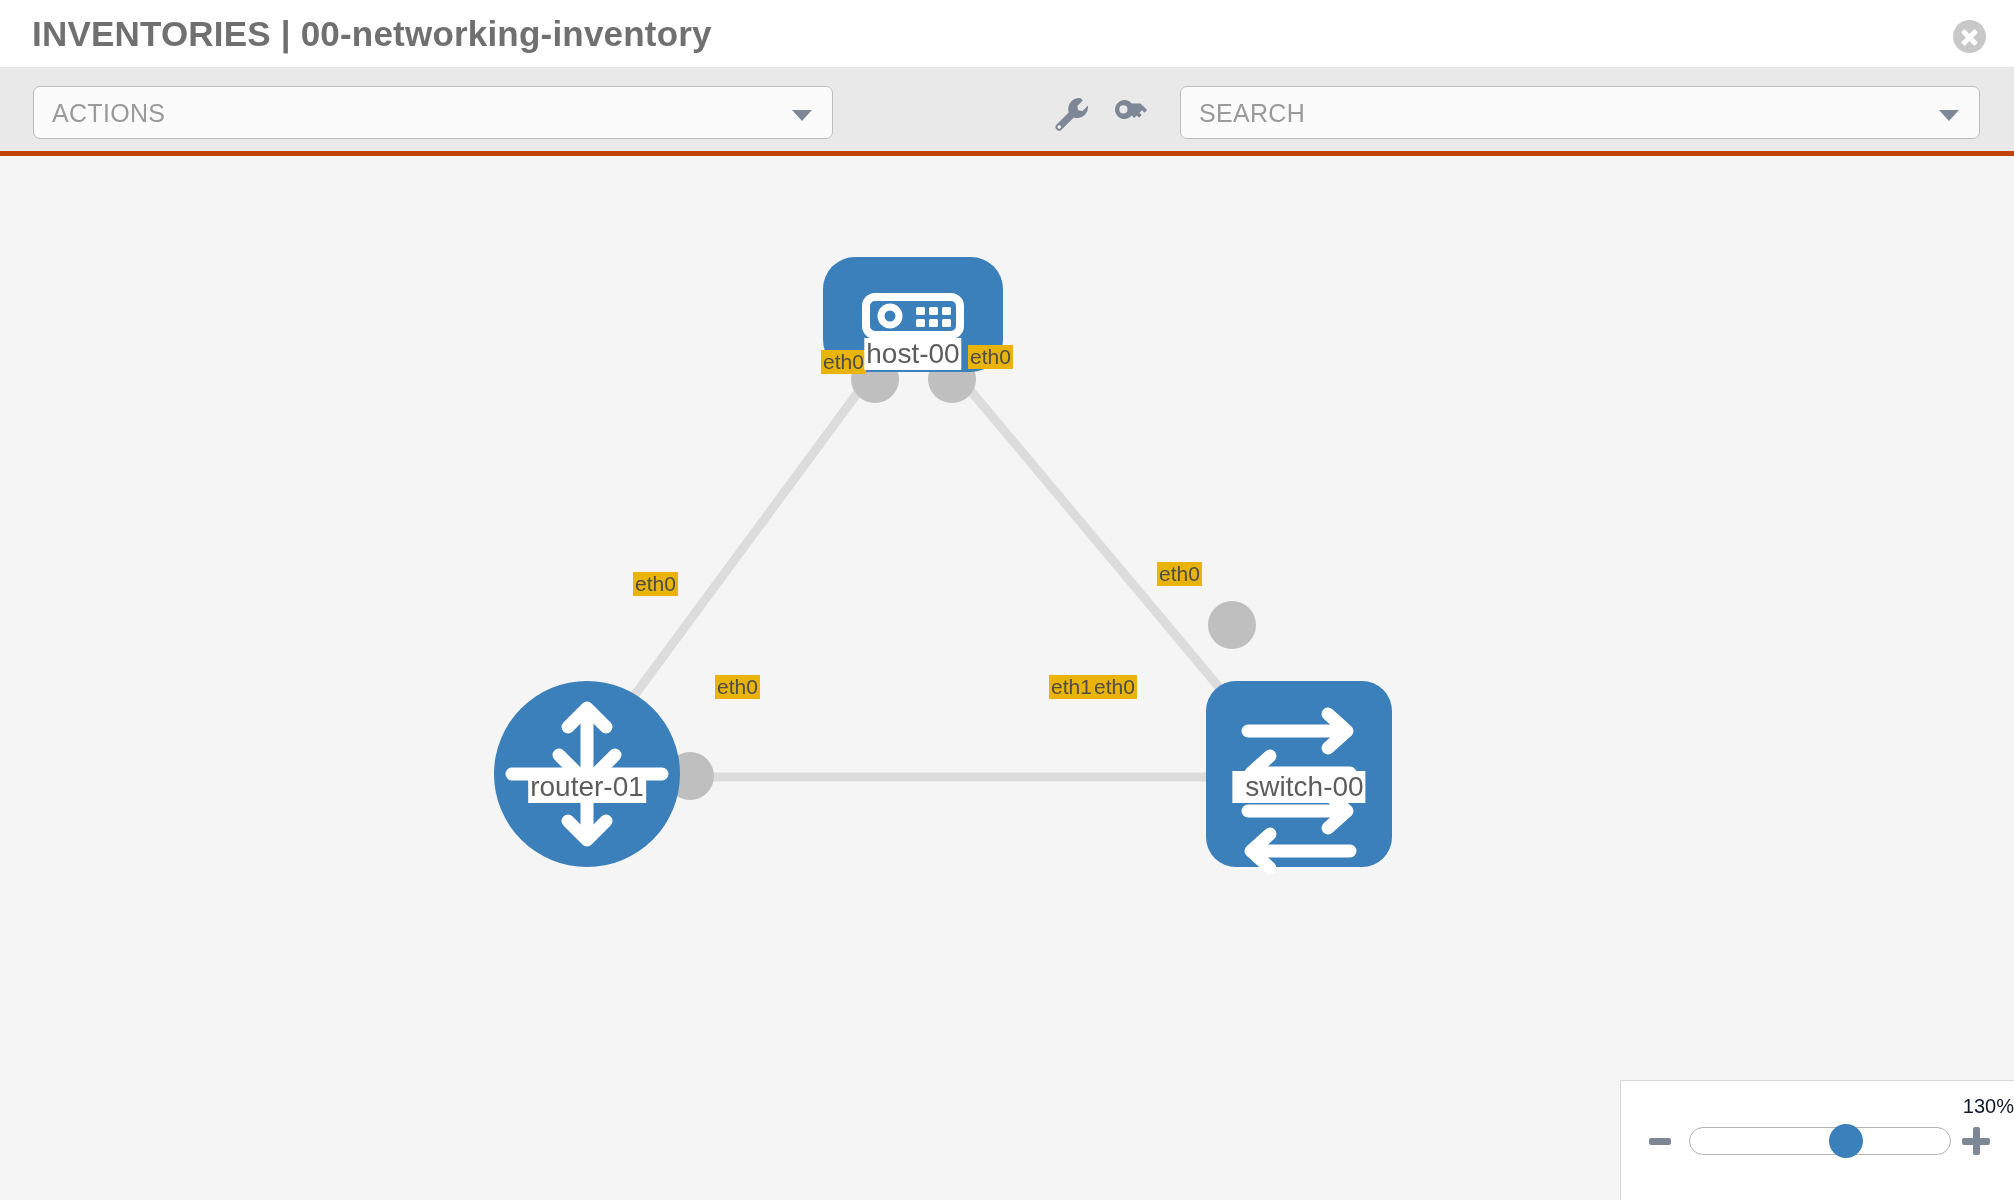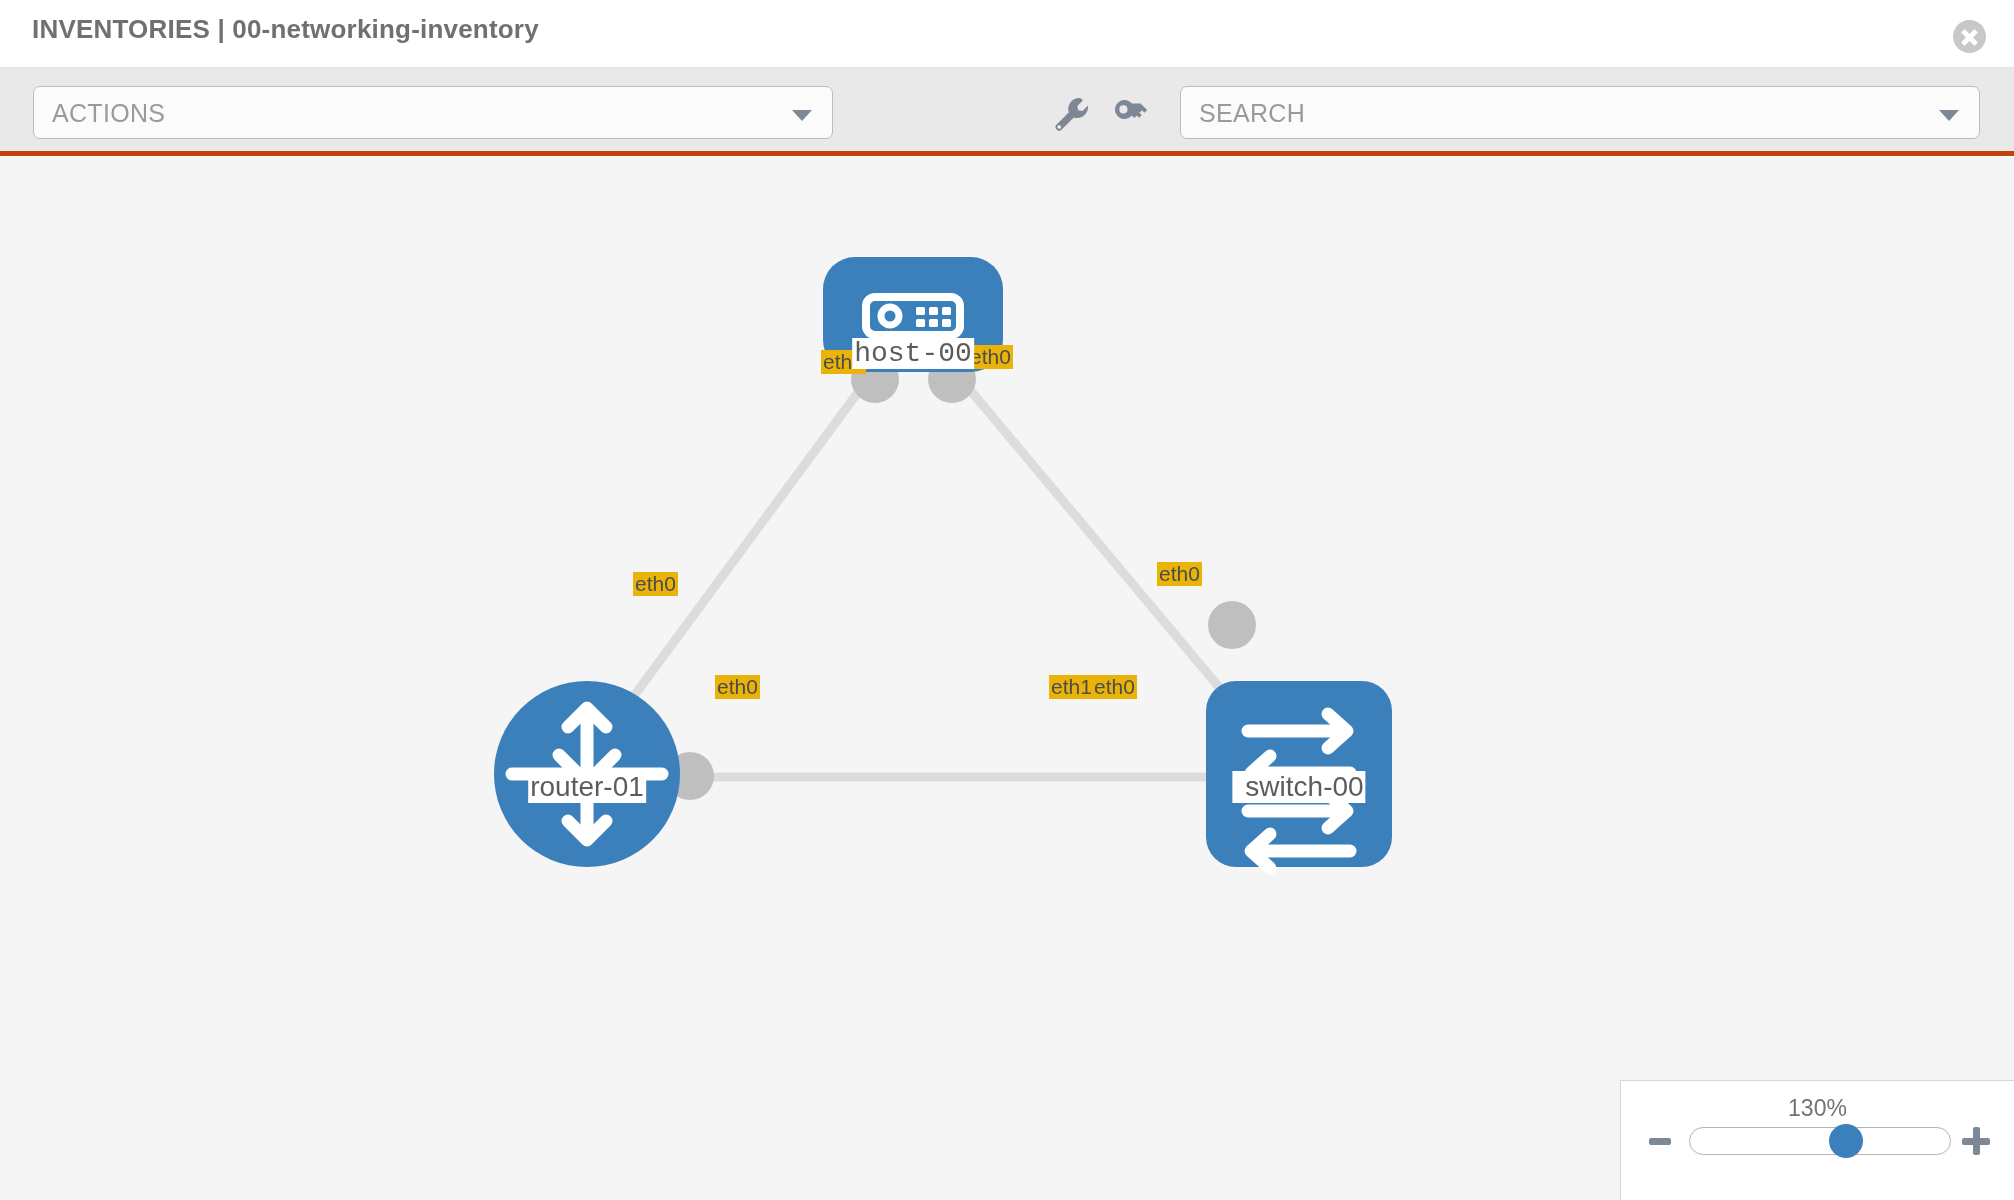--- a/index.html
+++ b/index.html
@@ -24,21 +24,21 @@
     top: 0; left: 0;
     width: 2014px;
     height: 68px;
     background: #ffffff;
     border-bottom: 1px solid #e4e4e4;
   }
   .header-title {
     position: absolute;
     left: 32px;
     top: 14px;
-    font-size: 26px;
+    font-size: 35px;
     font-weight: bold;
     color: #707070;
     letter-spacing: 0.2px;
     white-space: nowrap;
   }
   .close-btn {
     position: absolute;
     right: 28px;
     top: 20px;
     width: 33px;
@@ -155,23 +155,23 @@
     background: #ffffff;
     border: 1px solid #d6d6d6;
     border-right: none;
     border-bottom: none;
   }
   .zoom-level {
     position: absolute;
     top: 14px;
     left: 0;
     width: 100%;
-    text-align: center;
-    font-size: 23px;
-    color: #737373;
+    text-align: right;
+    font-size: 20px;
+    color: #0f172a;
   }
   .zoom-minus {
     position: absolute;
     left: 28px;
     top: 57px;
     width: 22px;
     height: 7px;
     background: #7d8796;
     border-radius: 2px;
     cursor: pointer;
@@ -325,21 +325,21 @@
     </svg>
 
     <div class="edge-label" style="left:821px;  top:193px;">eth0</div>
     <div class="edge-label" style="left:968px;  top:188px;">eth0</div>
     <div class="edge-label" style="left:633px;  top:415px;">eth0</div>
     <div class="edge-label" style="left:1157px; top:405px;">eth0</div>
     <div class="edge-label" style="left:715px;  top:518px;">eth0</div>
     <div class="edge-label" style="left:1092px; top:518px;">eth0</div>
     <div class="edge-label" style="left:1049px; top:518px;">eth1</div>
 
-    <div class="node-label" style="left:913px;  top:181px;font-family:Liberation Mono, monospace;">host-00</div>
+    <div class="node-label" style="left:913px;  top:181px;">host-00</div>
     <div class="node-label" style="left:587px;  top:614px;">router-01</div>
     <div class="node-label" style="left:1299px; top:614px;padding-left:13px;">switch-00</div>
 
   </div>
 
   <div class="zoom-widget">
     <div class="zoom-level">130%</div>
     <div class="zoom-minus"></div>
     <div class="zoom-track">
       <div class="zoom-knob" style="left: 60%;"></div>

